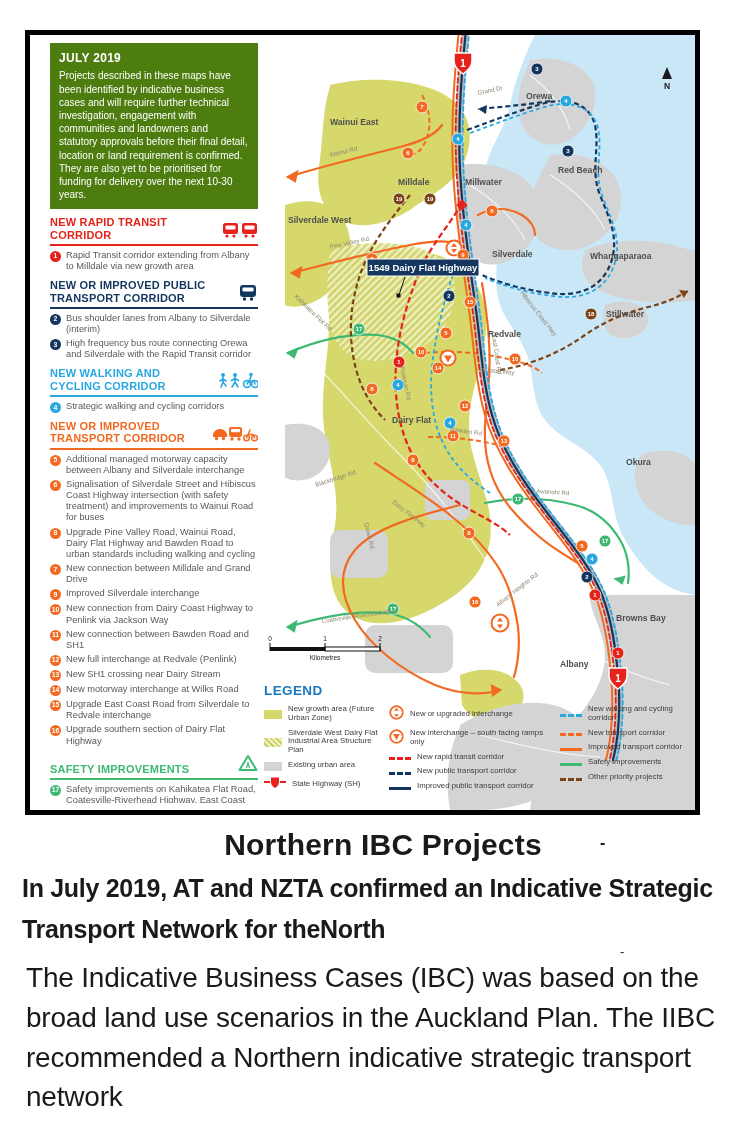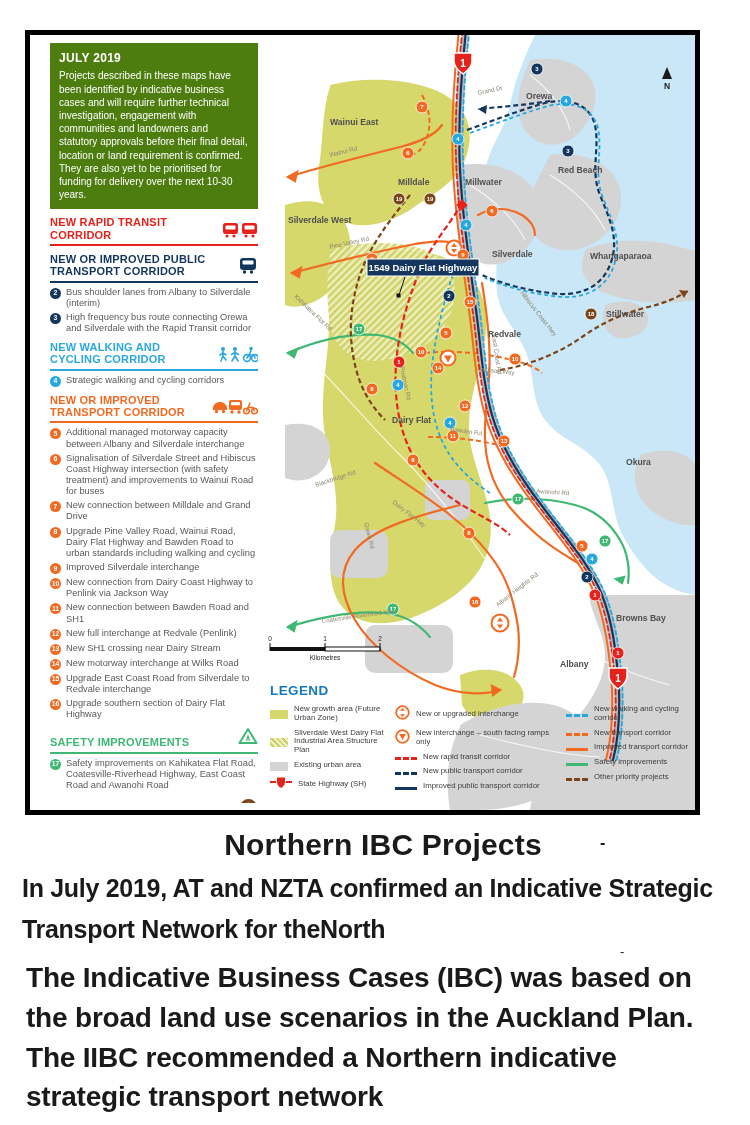--- a/index.html
+++ b/index.html
@@ -21,21 +21,21 @@
   .sec .hd{display:flex;justify-content:space-between;align-items:flex-end}
   .sec h3{margin:0;font-size:11px;line-height:1.12;color:var(--c);letter-spacing:.2px;white-space:pre-line}
   .sec .rule{border-top:2.5px solid var(--c);margin:3px 0 4px}
   .it{display:flex;margin-bottom:3px;color:#58595b}
   .num{flex:0 0 auto;width:11px;height:11px;border-radius:50%;background:var(--c);color:#fff;
        font-size:6.8px;font-weight:bold;display:flex;align-items:center;justify-content:center;
        margin-right:5px;margin-top:1px}
   .hicon{flex:0 0 auto;margin-left:4px}
 
   
-  .legend{position:absolute;left:240px;top:648px;width:428px;font-size:7.8px;color:#3c3c3c;line-height:1.12}
+  .legend{position:absolute;left:234px;top:648px;width:428px;font-size:7.8px;color:#3c3c3c;line-height:1.12}
   .legend h2{margin:0 0 7px 0;font-size:13.5px;color:#1878be;letter-spacing:.4px}
   .lcols{display:flex;gap:9px}
   .lcol1{width:116px}.lcol2{width:162px}.lcol3{width:132px}
   .lrow{display:flex;gap:6px;align-items:center;margin-bottom:6px}
   .sw{flex:0 0 auto;width:18px;height:9px;margin-top:1px}
   .sw.growth{background:#d6d86b}
   .sw.hatch{background:repeating-linear-gradient(45deg,#eff0c4 0 2px,#cdd063 2px 4px)}
   .sw.urban{background:#d4d4d4}
   .ln{flex:0 0 auto;width:22px;height:0;border-top:3px solid var(--lc);margin-top:4px}
   .ln.dash{border-top-style:dashed}
@@ -53,21 +53,21 @@
   .scale-t{fill:#222;font-size:6.5px;text-anchor:middle;font-family:"Liberation Sans",sans-serif}
 
   
   .page-title{position:absolute;left:8px;top:828px;width:750px;margin:0;text-align:center;
               font-size:30px;font-weight:bold;letter-spacing:.2px}
   .stray1{position:absolute;left:600px;top:834px;font-size:16px;font-weight:bold}
   .stray2{position:absolute;left:620px;top:944px;font-size:13px}
   .para1{position:absolute;left:22px;top:868px;width:708px;margin:0;font-size:25px;
          font-weight:bold;line-height:1.62;letter-spacing:-0.3px}
   .para2{position:absolute;left:26px;top:958px;width:702px;margin:0;font-size:28px;
-         font-weight:bold;line-height:1.42;letter-spacing:-0.2px}
+         font-weight:normal;line-height:1.42;letter-spacing:-0.2px}
 </style>
 </head>
 <body>
 
 <div class="map-frame">
 
   <svg class="map-svg" viewBox="0 0 665 775">
     <defs>
       <pattern id="hatch" patternUnits="userSpaceOnUse" width="5" height="5" patternTransform="rotate(45)">
         <rect width="5" height="5" fill="#eff0c4"></rect>
@@ -425,20 +425,24 @@
                 <circle cx="31" cy="14" r="1.6"></circle>
               </g>
               <g fill="#fff">
                 <rect x="3.5" y="3.5" width="10" height="4" rx="1"></rect>
                 <rect x="22.5" y="3.5" width="10" height="4" rx="1"></rect>
               </g>
             </svg>
         </span>
       </div>
       <div class="rule"></div>
+      <div class="it">
+          <span class="num">1</span>
+          <span>Rapid Transit corridor extending from Albany to Milldale via new growth area</span>
+        </div>
     </div>
 
     <div class="sec" style="--c:#13365e">
       <div class="hd">
         <h3>NEW OR IMPROVED PUBLIC TRANSPORT CORRIDOR</h3>
         <span class="hicon">
           <svg width="20" height="17" viewBox="0 0 20 17">
               <rect x="2" y="1" width="16" height="12" rx="3" fill="#13365e"></rect>
               <rect x="4.5" y="3.5" width="11" height="4" rx="1" fill="#fff"></rect>
               <circle cx="6.5" cy="15" r="1.7" fill="#13365e"></circle>
@@ -505,26 +509,26 @@
       <div class="rule"></div>
       <div class="it">
           <span class="num">5</span>
           <span>Additional managed motorway capacity between Albany and Silverdale interchange</span>
         </div>
       <div class="it">
           <span class="num">6</span>
           <span>Signalisation of Silverdale Street and Hibiscus Coast Highway intersection (with safety treatment) and improvements to Wainui Road for buses</span>
         </div>
       <div class="it">
+          <span class="num">8</span>
+          <span>Upgrade Pine Valley Road, Wainui Road, Dairy Flat Highway and Bawden Road to urban standards including walking and cycling</span>
+        </div>
+      <div class="it">
           <span class="num">7</span>
           <span>New connection between Milldale and Grand Drive</span>
-        </div>
-      <div class="it">
-          <span class="num">8</span>
-          <span>Upgrade Pine Valley Road, Wainui Road, Dairy Flat Highway and Bawden Road to urban standards including walking and cycling</span>
         </div>
       <div class="it">
           <span class="num">9</span>
           <span>Improved Silverdale interchange</span>
         </div>
       <div class="it">
           <span class="num">10</span>
           <span>New connection from Dairy Coast Highway to Penlink via Jackson Way</span>
         </div>
       <div class="it">

